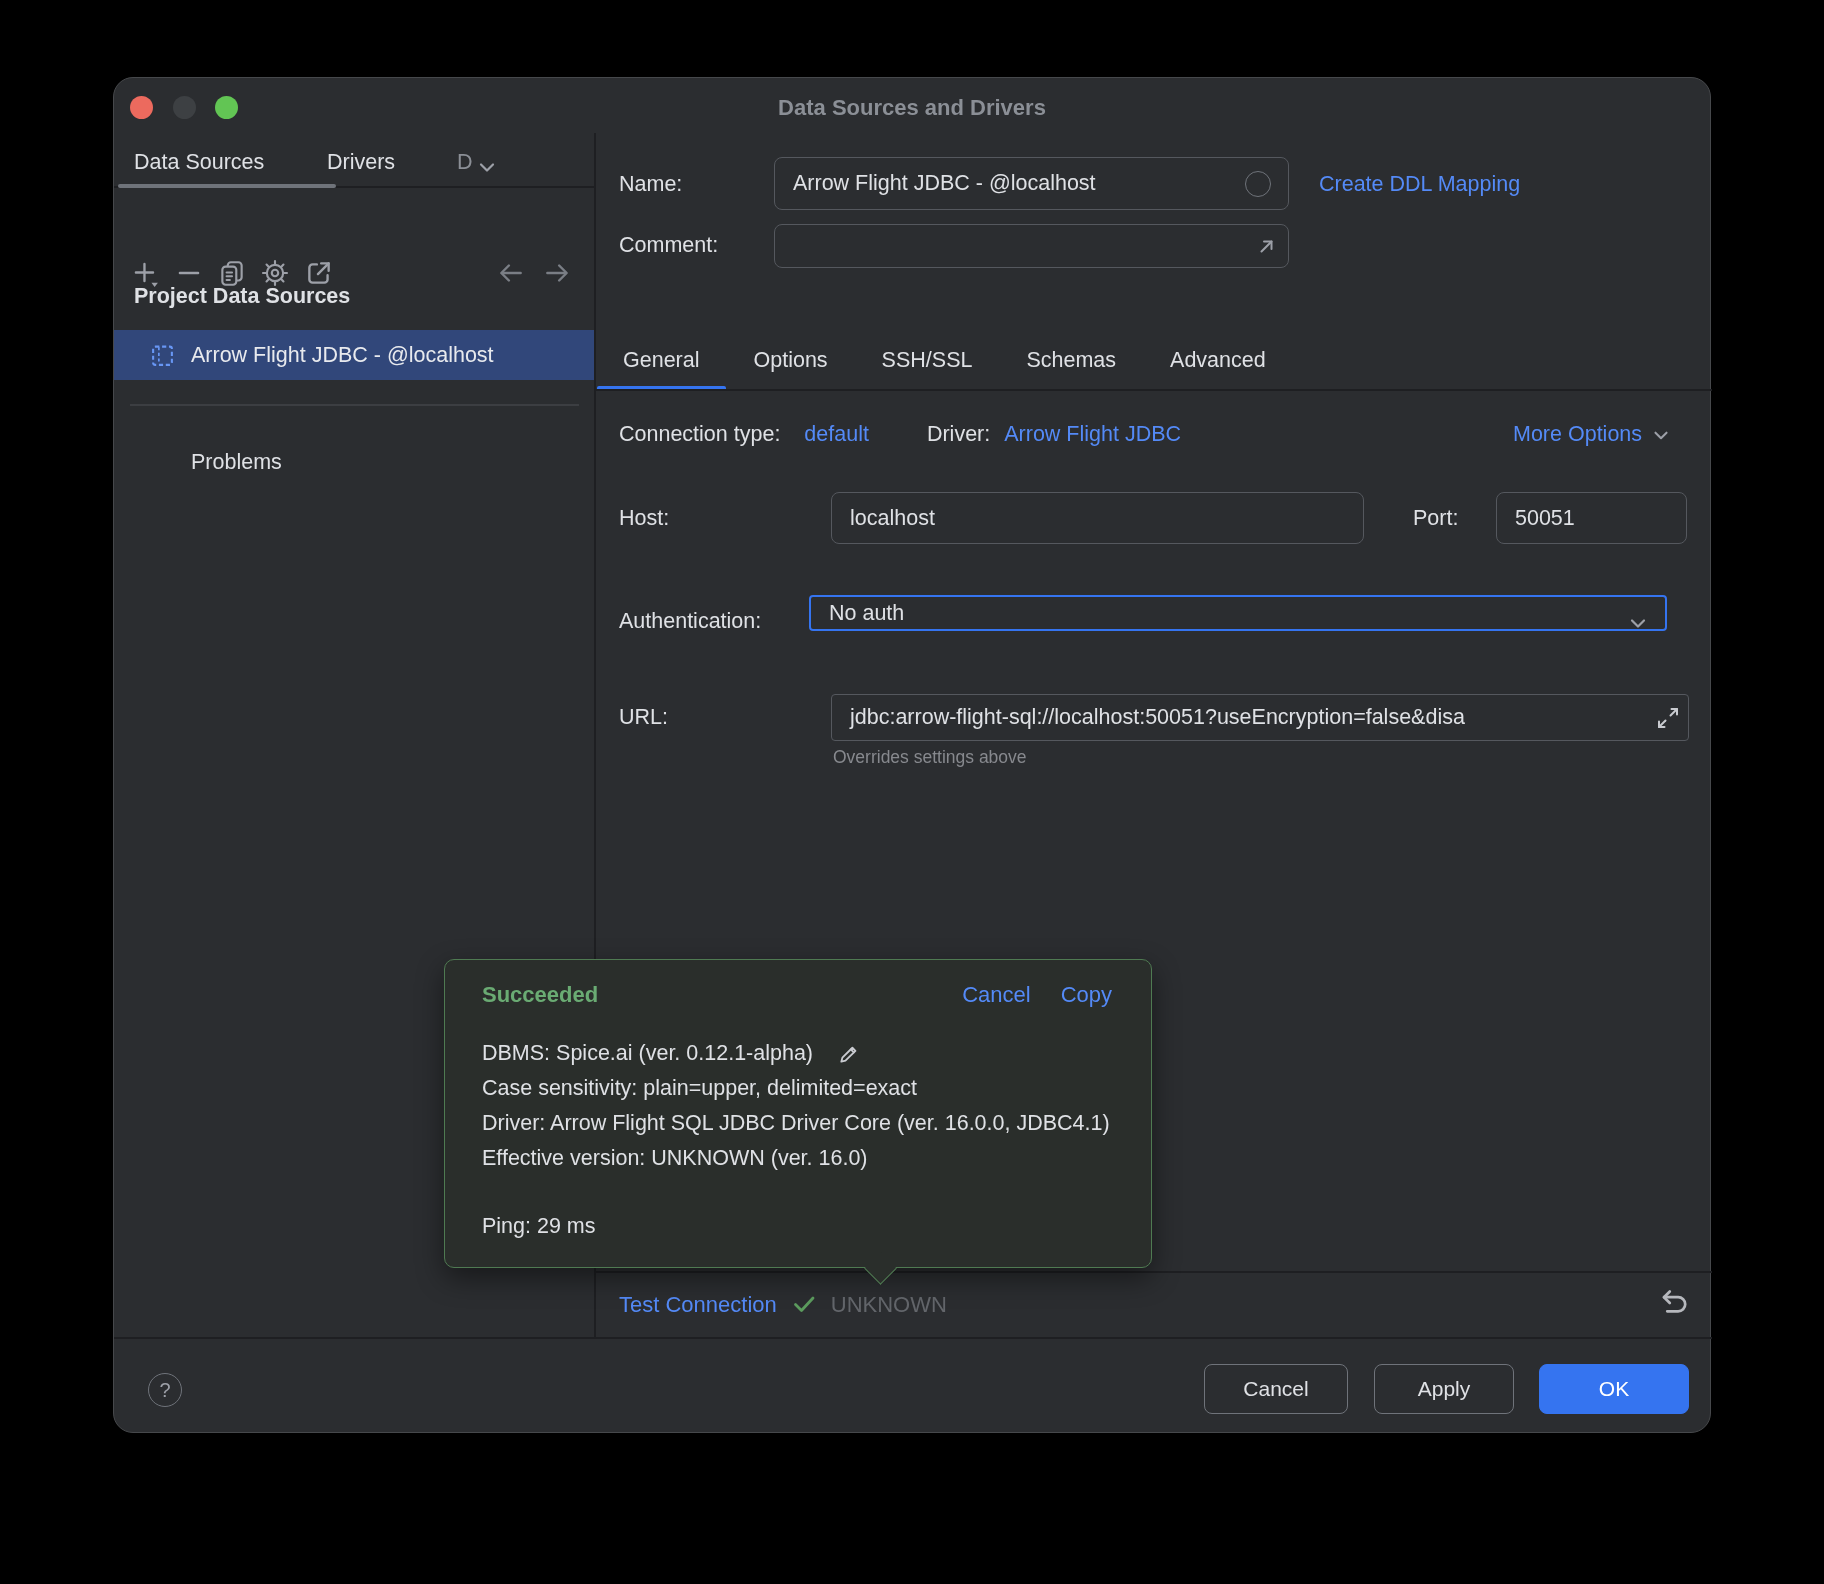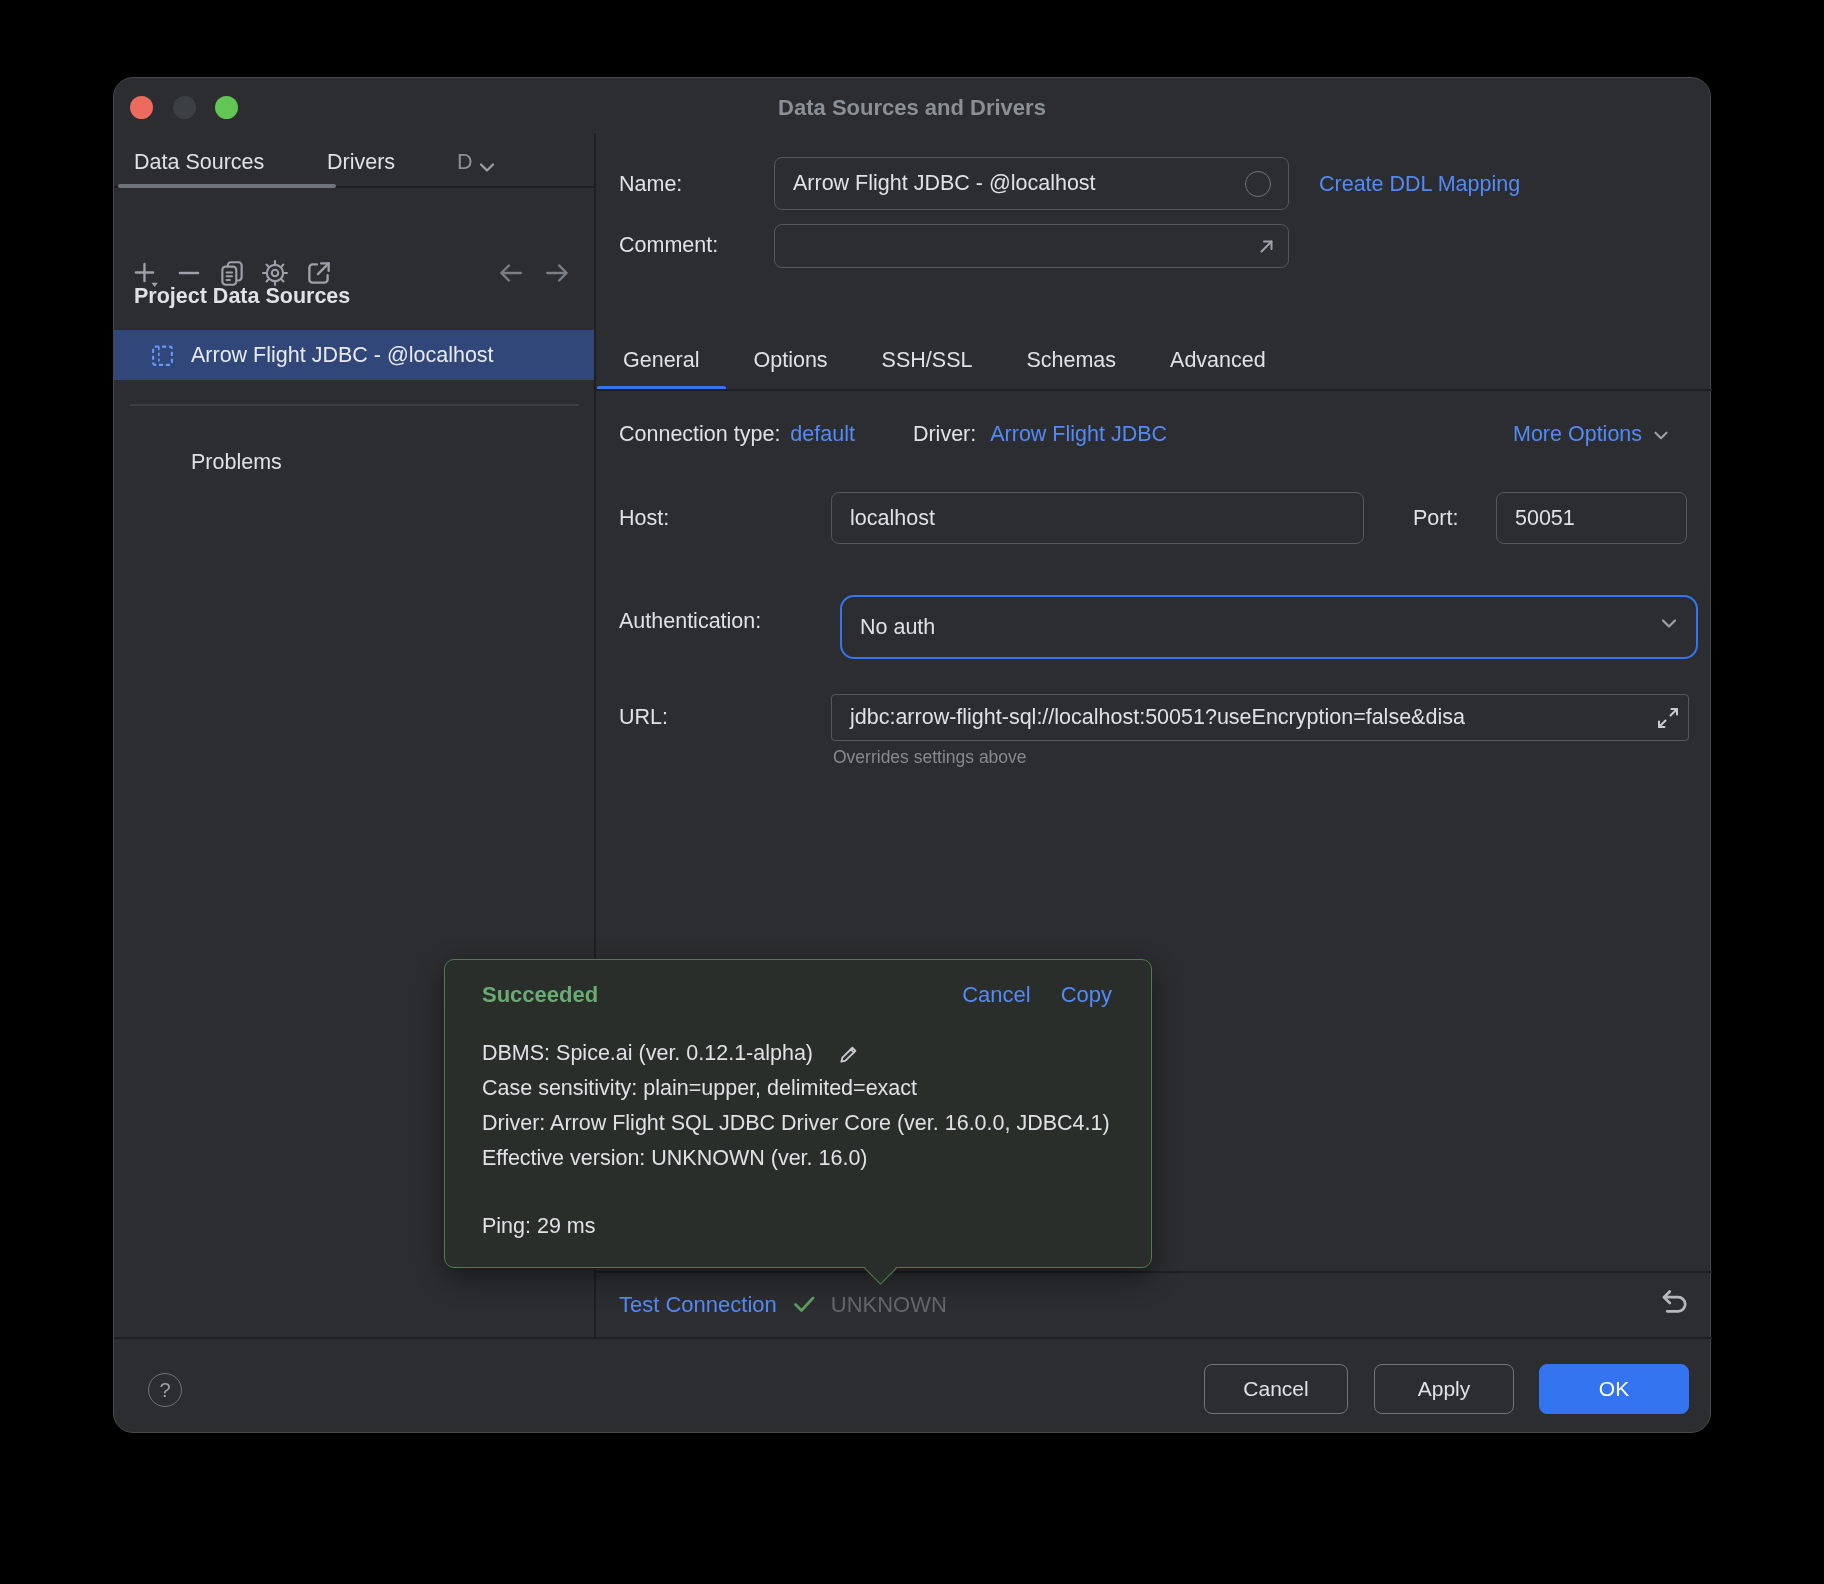--- a/index.html
+++ b/index.html
@@ -162,42 +162,42 @@
         <span>Schemas</span>
       </div>
     <div class="ftab">
         <span>Advanced</span>
       </div>
   </div>
   <div class="sep" style="left:481px;top:311px;width:1117px;height:2px"></div>
 
   <div class="abs" style="left:505px;top:344px;display:flex;font-size:21.5px">
     <span>Connection type:</span>
-    <span class="link" style="margin-left:10px">default</span>
+    <span class="link" style="margin-left:24px">default</span>
     <span style="margin-left:58px">Driver:</span>
     <span class="link" style="margin-left:14px">Arrow Flight JDBC</span>
   </div>
   <div class="abs" style="left:1399px;top:344px;display:flex;align-items:center;gap:7px">
     <span class="link" style="font-size:21.5px">More Options</span>
     <svg width="24" height="24" viewBox="0 0 26 26" fill="none" stroke="#9da0a8" stroke-width="2.2" stroke-linecap="round" stroke-linejoin="round">
         <path d="M7 10.5l6 6 6-6"></path>
       </svg>
   </div>
 
   <div class="lbl" style="left:505px;top:428px">Host:</div>
   <div class="inp" style="left:717px;top:414px;width:533px;height:52px">
     <span>localhost</span>
   </div>
   <div class="lbl" style="left:1299px;top:428px">Port:</div>
   <div class="inp" style="left:1382px;top:414px;width:191px;height:52px">
     <span>50051</span>
   </div>
 
   <div class="lbl" style="left:505px;top:531px">Authentication:</div>
-  <div class="inp" style="left:726px;top:517px;width:858px;height:64px;border:2.5px solid #3574f0;border-radius:14px">
+  <div class="inp" style="left:695px;top:517px;width:858px;height:36px;border:2.5px solid #3574f0;border-radius:4px">
     <span>No auth</span>
     <span class="abs" style="right:14px;top:13px">
       <svg width="26" height="26" viewBox="0 0 26 26" fill="none" stroke="#9da0a8" stroke-width="2.2" stroke-linecap="round" stroke-linejoin="round">
           <path d="M7 10.5l6 6 6-6"></path>
         </svg>
     </span>
   </div>
 
   <div class="lbl" style="left:505px;top:627px">URL:</div>
   <div class="inp" style="left:717px;top:616px;width:858px;height:47px;border-radius:4px;padding-right:44px">

